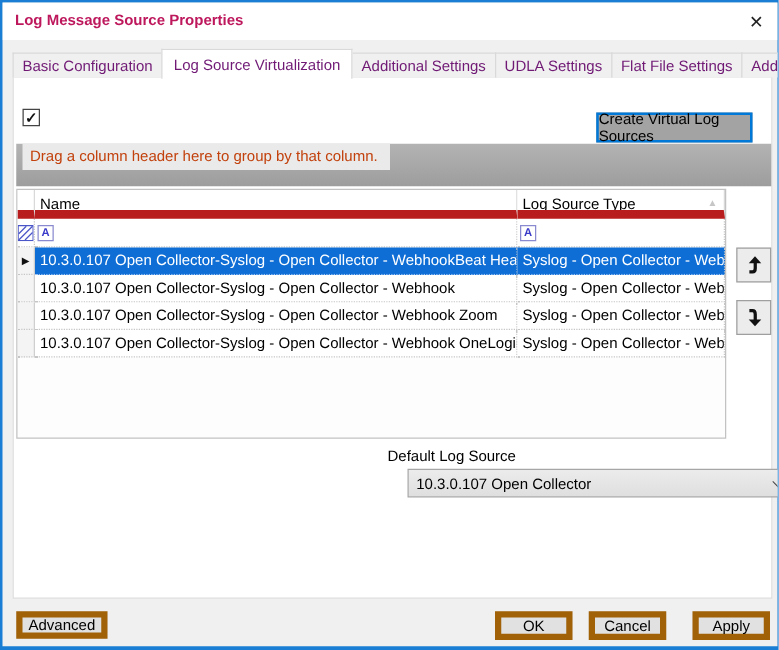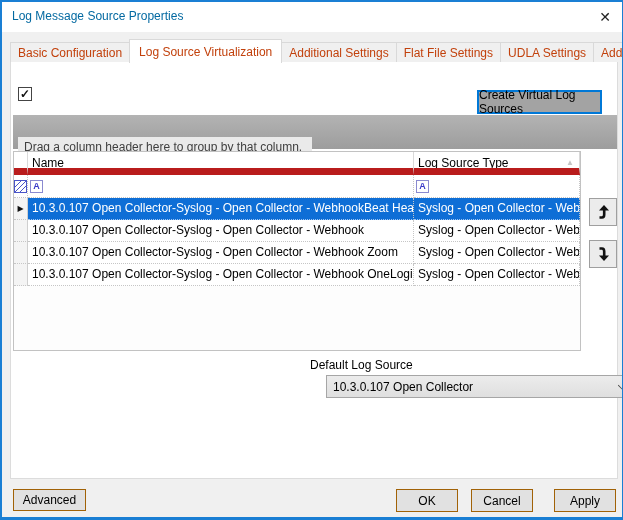--- a/index.html
+++ b/index.html
@@ -9,47 +9,47 @@
   }
   *{box-sizing:border-box;margin:0;padding:0;font-family:"Liberation Sans",sans-serif;}
   html,body{width:623px;height:520px;background:#fff;}
   .window{
     position:relative;width:623px;height:520px;background:#f0f0f0;
     border:2px solid var(--window-border);border-right-width:1px;border-bottom-width:3px;
     font-size:12px;color:#000;overflow:hidden;
   }
   
   .titlebar{position:absolute;left:0;top:0;width:100%;height:30px;background:#fff;}
-  .title{position:absolute;left:10px;top:7px;font-size:12px;color:#0369a1;}
+  .title{position:absolute;left:10px;top:7px;font-size:12px;color:#be185d;font-weight:bold;}
   .close-btn{position:absolute;right:4px;top:3px;width:26px;height:24px;display:flex;align-items:center;justify-content:center;font-size:14px;color:#222;cursor:default;}
   
   .tabs{position:absolute;left:8px;top:36px;display:flex;align-items:flex-end;height:24px;z-index:3;}
   .tab{
     background:#f0f0f0;border:1px solid #d9d9d9;border-bottom:none;
-    height:20px;padding:3px 7px 0 7px;margin-right:-1px;white-space:nowrap;color:#c2410c;
+    height:20px;padding:3px 7px 0 7px;margin-right:-1px;white-space:nowrap;color:#701a75;
   }
   .tab.active{
     background:#fff;height:24px;padding:5px 9px 0 9px;position:relative;z-index:4;
     border:1px solid #d9d9d9;border-bottom:none;margin-bottom:-1px;
   }
   
   .panel{position:absolute;left:8px;top:59px;width:608px;height:418px;background:#fff;border:1px solid #dcdcdc;z-index:2;}
   
   .checkbox{position:absolute;left:7px;top:25px;width:14px;height:14px;background:#fff;border:1px solid #444;display:flex;align-items:center;justify-content:center;}
   .checkbox .check{font-size:12px;font-weight:bold;color:#111;line-height:10px;}
   .checkbox-label{position:absolute;left:27px;top:25px;}
   
   .create-btn{
     position:absolute;left:466px;top:28px;width:125px;height:24px;
     background:#a3a3a3;border:2px solid var(--accent-focus);
     display:flex;align-items:center;justify-content:center;font-size:12px;
   }
   
   .groupbar{position:absolute;left:2px;top:53px;width:604px;height:34px;background:linear-gradient(#b3b3b3,#9d9d9d);}
-  .group-hint{display:inline-block;margin:22px 0 0 5px;padding:3px 10px 4px 6px;background:#eaeaea;color:#404040;font-size:12px;}
+  .group-hint{display:inline-block;margin:0 0 0 5px;padding:3px 10px 4px 6px;background:#eaeaea;color:#c2410c;font-size:12px;}
   
   .grid{position:absolute;left:2px;top:89px;width:568px;height:200px;background:#fdfdfd;border:1px solid #c2c2c2;overflow:hidden;}
   .grow{display:flex;width:100%;}
   .c-ind{width:14px;flex:0 0 14px;}
   .c-name{width:386px;flex:0 0 386px;}
   .c-type{flex:1 1 auto;min-width:0;}
   .hdr{height:23px;}
   .hdr .cell{background:#fff;border-right:1px solid #d9d9d9;border-bottom:7px solid #b91c1c;line-height:22px;padding-left:4px;white-space:nowrap;overflow:hidden;position:relative;}
   .hdr .c-ind{padding-left:0;}
   .sort-glyph{position:absolute;right:5px;top:7px;font-size:8px;color:#c6c6c6;line-height:8px;}
@@ -76,21 +76,21 @@
   
   .dls-label{position:absolute;left:299px;top:296px;}
   .combo{
     position:absolute;left:295px;top:313px;width:311px;height:23px;
     background:linear-gradient(#ececec,#dfdfdf);border:1px solid #a6a6a6;
     display:flex;align-items:center;padding-left:6px;margin-left:20px;
   }
   .combo-chevron{position:absolute;right:9px;top:6px;width:8px;height:8px;border-right:1.5px solid #444;border-bottom:1.5px solid #444;transform:rotate(45deg) scale(1,0.8);}
   
   .btn{
-    position:absolute;height:23px;background:#e1e1e1;border:1px solid #a16207;
+    position:absolute;height:23px;background:#e1e1e1;border:5px solid #a16207;
     display:flex;align-items:center;justify-content:center;font-size:12px;
   }
   .btn-advanced{left:11px;top:487px;width:73px;height:22px;}
   .btn-ok{left:394px;top:487px;width:62px;}
   .btn-cancel{left:469px;top:487px;width:62px;}
   .btn-apply{left:552px;top:487px;width:62px;}
 </style>
 </head>
 <body>
 
@@ -98,22 +98,22 @@
 
   <div class="titlebar">
     <span class="title">Log Message Source Properties</span>
     <span class="close-btn">✕</span>
   </div>
 
   <div class="tabs">
     <div class="tab">Basic Configuration</div>
     <div class="tab active">Log Source Virtualization</div>
     <div class="tab">Additional Settings</div>
+    <div class="tab">UDLA Settings</div>
     <div class="tab">Flat File Settings</div>
-    <div class="tab">UDLA Settings</div>
     <div class="tab">Additional Info</div>
   </div>
 
   <div class="panel">
 
     <div class="checkbox">
       <span class="check">✓</span>
     </div>
 
     <div class="create-btn">Create Virtual Log Sources</div>

